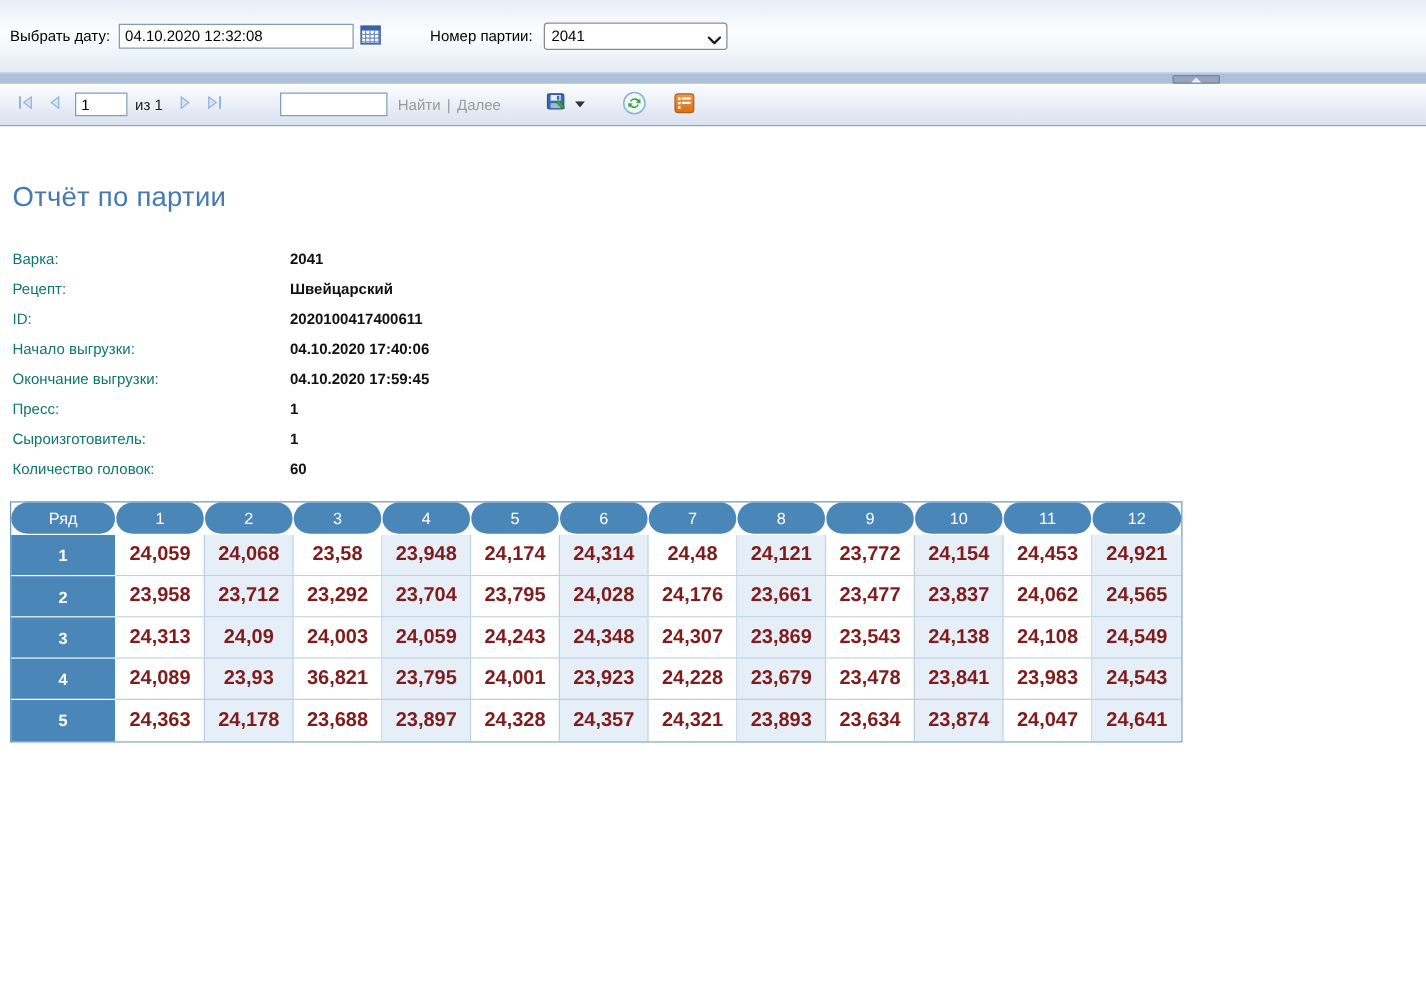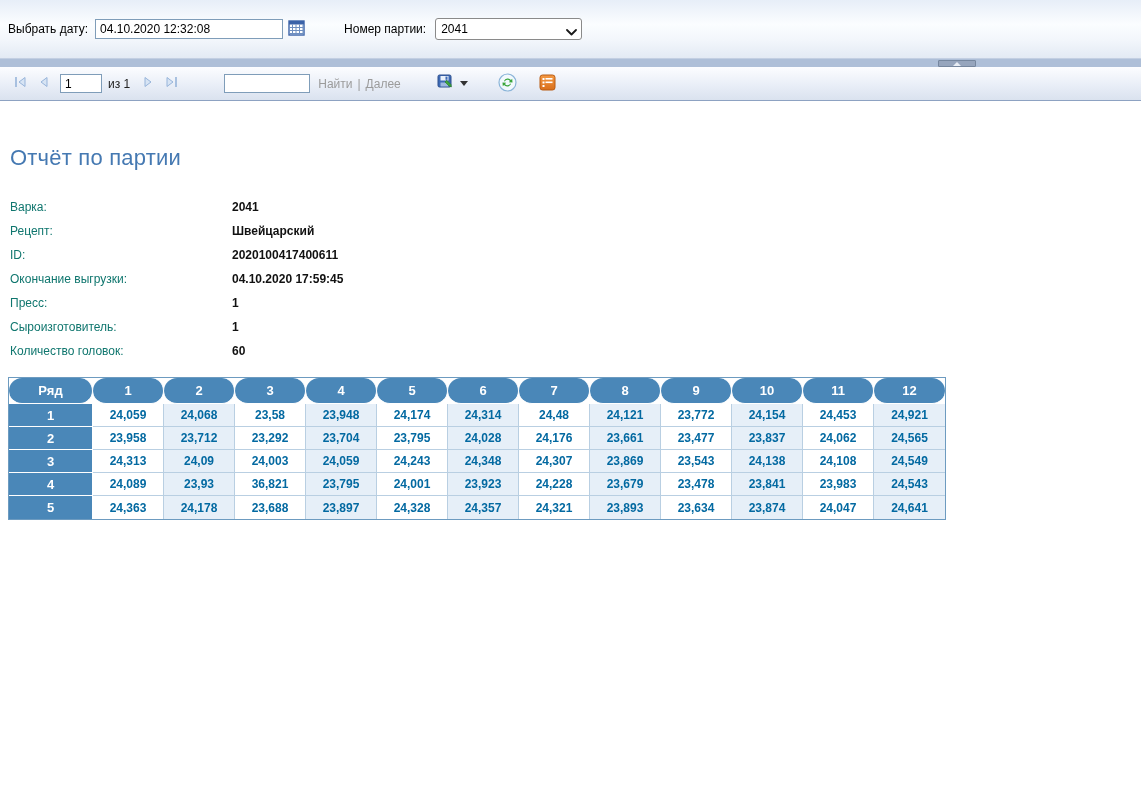--- a/index.html
+++ b/index.html
@@ -71,34 +71,34 @@
   .kv-row{display:flex;height:24px;align-items:center;}
   .kv-label{width:222px;color:#0f766e;}
   .kv-value{font-weight:bold;color:#111;}
   
   .table-wrap{margin:14px 0 0 -2px;}
   table.grid{border-collapse:separate;border-spacing:0;table-layout:fixed;border:1px solid #6d9bc0;}
   table.grid col.c-row{width:84px;}
   table.grid col.c-num{width:71px;}
   .grid th,.grid td{padding:0;text-align:center;overflow:hidden;}
   .grid th.hdr{
-    background:var(--table-header);color:#fff;font-weight:bold;font-size:13px;
+    background:var(--table-header);color:#fff;font-weight:normal;font-size:13px;
     height:26px;border-right:1px solid #fff;border-bottom:1px solid #fff;border-radius:13px;
   }
   .grid th.hdr-unit{
     background:var(--table-header);color:#fff;font-weight:bold;font-size:11px;
     height:21px;border-right:1px solid #fff;border-bottom:1px solid #fff;
   }
   .grid th.hdr:last-child,.grid th.hdr-unit:last-child{border-right:none;}
   .grid td.rowlabel{
     background:var(--table-header);color:#fff;font-weight:bold;font-size:13px;
     border-right:1px solid #fff;border-bottom:1px solid #fff;height:23px;
   }
   .grid td.data{
-    background:#fff;font-weight:bold;color:#0369a1;font-size:12px;height:23px;
+    background:#fff;font-weight:bold;color:#7f1d1d;font-size:16px;height:33px;
     border-right:1px solid var(--grid-line);border-bottom:1px solid var(--grid-line);
   }
   .grid td.data.banded{background:var(--band);}
   .grid td.data:last-child{border-right:none;}
   .grid tr:last-child td{border-bottom:none;}
 </style>
 </head>
 <body>
 
 <div class="param-bar">
@@ -236,20 +236,24 @@
       </div>
       <div class="kv-row">
         <div class="kv-label">Рецепт:</div>
         <div class="kv-value">Швейцарский</div>
       </div>
       <div class="kv-row">
         <div class="kv-label">ID:</div>
         <div class="kv-value">2020100417400611</div>
       </div>
       <div class="kv-row">
+        <div class="kv-label">Начало выгрузки:</div>
+        <div class="kv-value">04.10.2020 17:40:06</div>
+      </div>
+      <div class="kv-row">
         <div class="kv-label">Окончание выгрузки:</div>
         <div class="kv-value">04.10.2020 17:59:45</div>
       </div>
       <div class="kv-row">
         <div class="kv-label">Пресс:</div>
         <div class="kv-value">1</div>
       </div>
       <div class="kv-row">
         <div class="kv-label">Сыроизготовитель:</div>
         <div class="kv-value">1</div>

